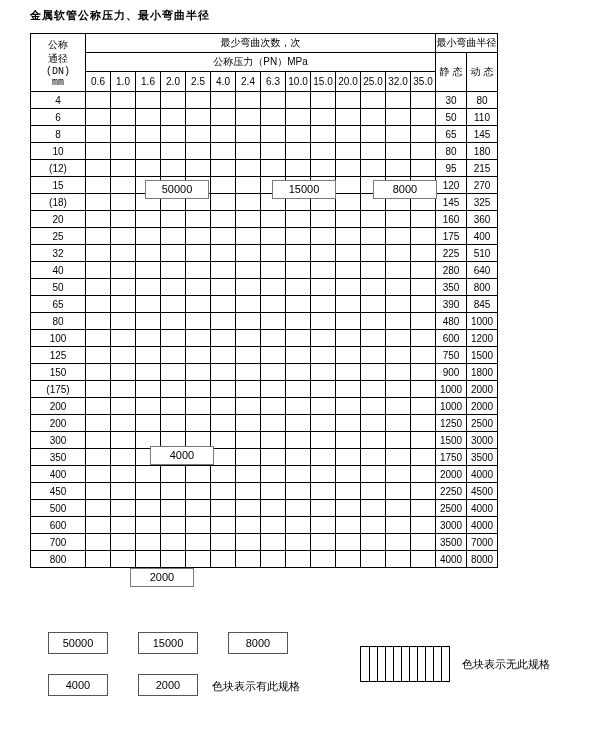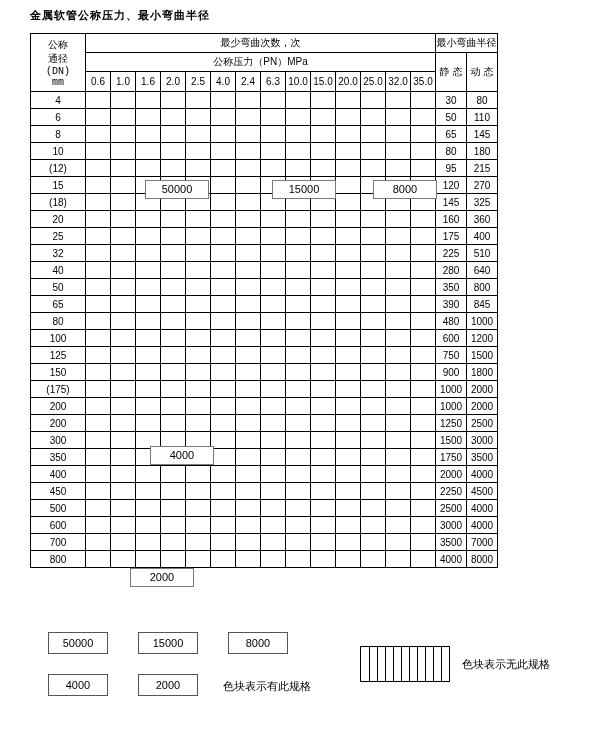--- a/index.html
+++ b/index.html
@@ -652,21 +652,21 @@
     <div class="flabel" style="left: 150px; top: 446px; width: 62px;">4000</div>
     <div class="flabel" style="left: 130px; top: 568px; width: 62px;">2000</div>
   </div>
 
 <div id="legend">
   <div class="lg-box lblue" style="left:18px;top:0;">50000</div>
   <div class="lg-box mblue" style="left:108px;top:0;">15000</div>
   <div class="lg-box blue" style="left:198px;top:0;">8000</div>
   <div class="lg-box lgreen" style="left:18px;top:42px;">4000</div>
   <div class="lg-box mgreen" style="left:108px;top:42px;">2000</div>
-  <div class="lg-text" style="left:193px;top:47px;">色块表示有此规格</div>
+  <div class="lg-text" style="left:182px;top:47px;">色块表示有此规格</div>
   <div class="stripebox" style="left:330px;top:14px;" id="stripebox">
       <i style="left: 8px;"></i>
       <i style="left: 16px;"></i>
       <i style="left: 24px;"></i>
       <i style="left: 32px;"></i>
       <i style="left: 40px;"></i>
       <i style="left: 48px;"></i>
       <i style="left: 56px;"></i>
       <i style="left: 64px;"></i>
       <i style="left: 72px;"></i>

